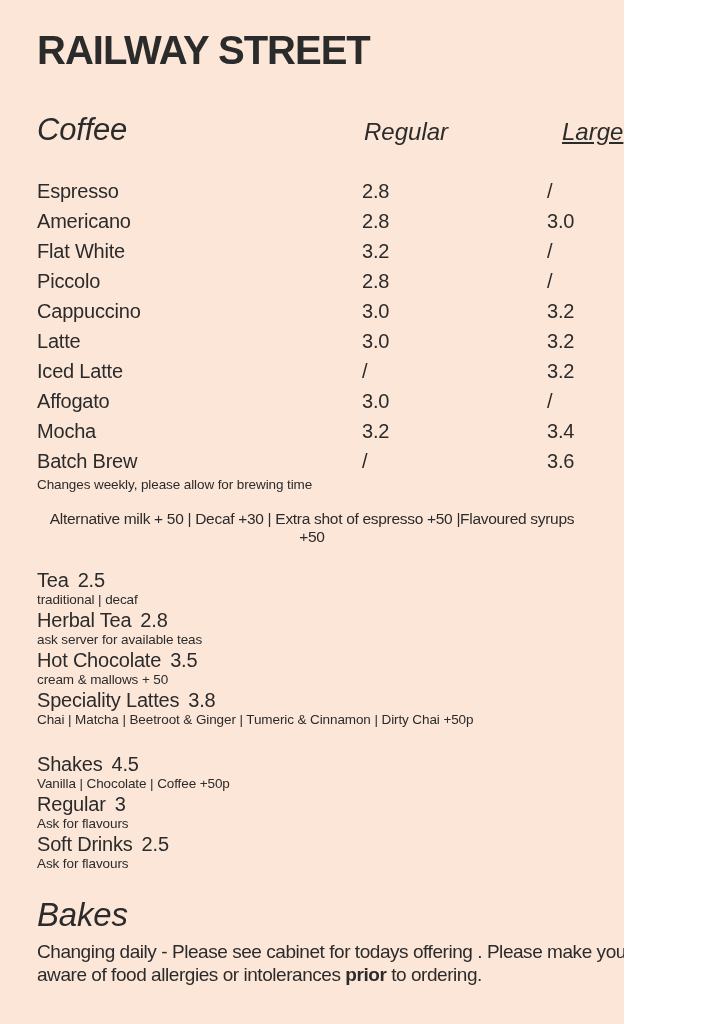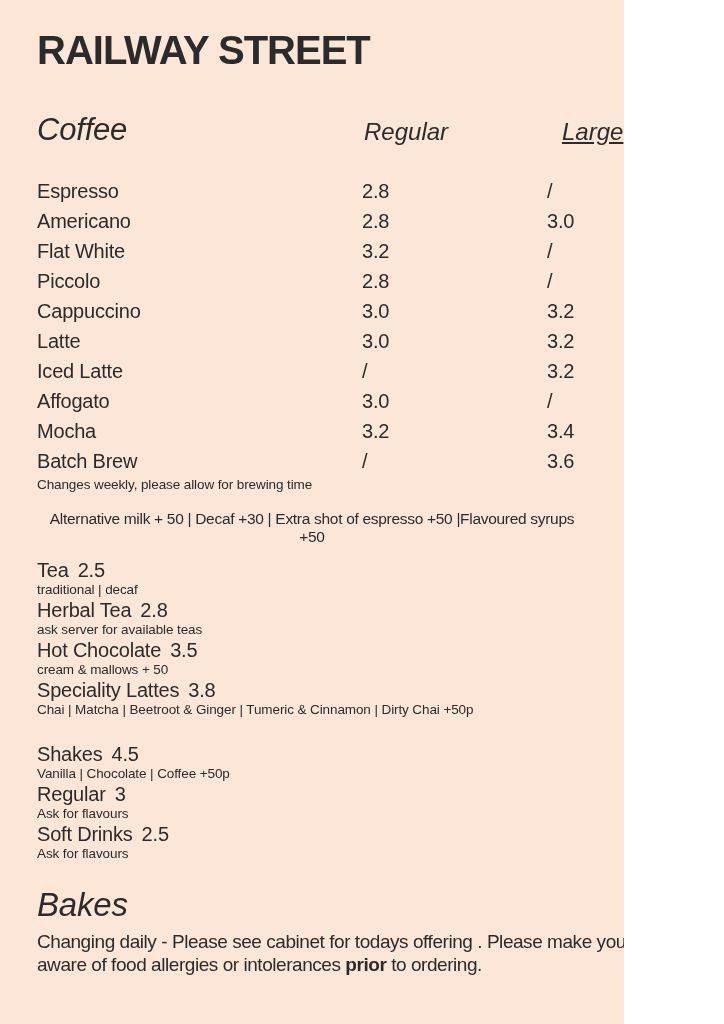--- a/index.html
+++ b/index.html
@@ -40,21 +40,21 @@
   }
   .c-reg,.c-lg{padding-left:20px;}
   .brew-note{font-size:13.5px;line-height:18px;letter-spacing:-0.1px;}
   .extras{
     margin-top:16px;
     text-align:center;
     font-size:15.5px;
     letter-spacing:-0.3px;
   }
   
-  .drinks{margin-top:12px;}
+  .drinks{margin-top:22px;}
   .drink-group.second{margin-top:24px;}
   .drink-line{font-size:20px;line-height:24px;letter-spacing:-0.2px;}
   .drink-price{margin-left:9px;}
   .drink-note{font-size:13.5px;line-height:16px;letter-spacing:-0.1px;}
   
   .bakes-heading{margin-top:24px;font-size:33px;font-style:italic;letter-spacing:-0.2px;}
   .bakes-note{
     margin-top:6px;
     width:690px;
     font-size:19px;

